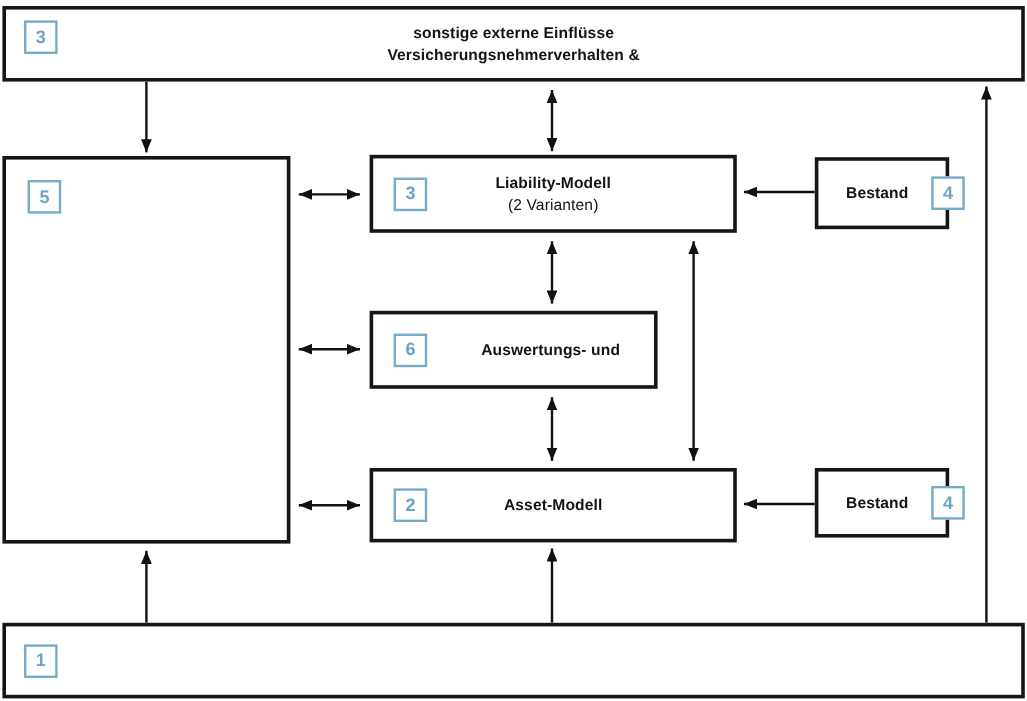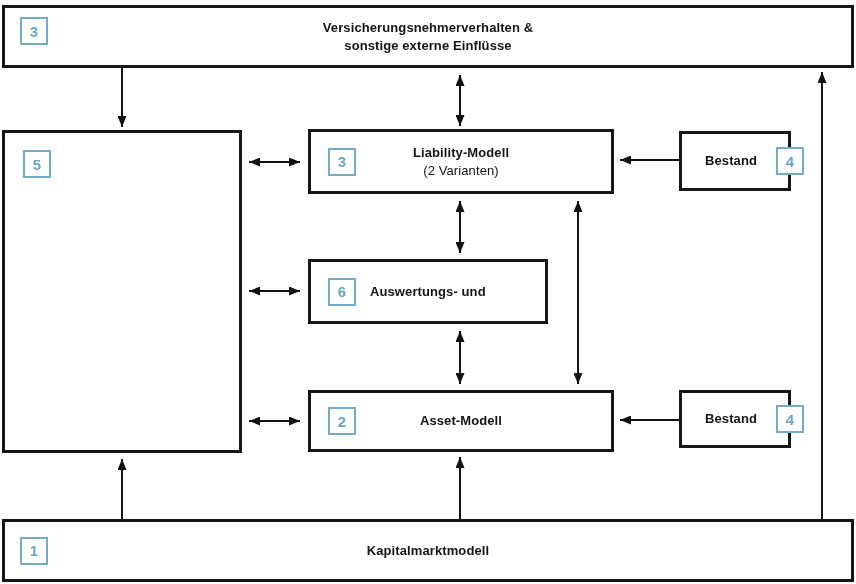--- a/index.html
+++ b/index.html
@@ -45,21 +45,21 @@
   .badge-tl{left:15px;top:9px;}
   .badge-mgmt{left:18px;top:17px;}
   .badge-left-center{left:17px;top:50%;transform:translateY(-50%);}
   .badge-right-edge{right:-16px;top:50%;transform:translateY(-50%);}
 
   
   .b-external{left:2px;top:5px;width:852px;height:63px;}
   .b-management{left:2px;top:130px;width:240px;height:323px;}
   .b-liability{left:308px;top:129px;width:306px;height:65px;}
   .b-evaluation{left:308px;top:259px;width:240px;height:65px;justify-content:flex-start;}
-  .b-evaluation .box-text{text-align:center;padding-left:59px;}
+  .b-evaluation .box-text{text-align:center;padding-left:90px;}
   .b-asset{left:308px;top:390px;width:306px;height:62px;}
   .b-bestand-top{left:679px;top:131px;width:112px;height:60px;}
   .b-bestand-bottom{left:679px;top:390px;width:112px;height:58px;}
   .b-bestand-top .box-text,.b-bestand-bottom .box-text{padding-right:8px;}
   .b-capital{left:2px;top:519px;width:852px;height:63px;}
 
   svg line{stroke:#111111;stroke-width:2;}
 </style>
 </head>
 <body>
@@ -83,22 +83,22 @@
     <line x1="578" y1="201" x2="578" y2="384" marker-start="url(#ah)" marker-end="url(#ah)"></line>
     <line x1="679" y1="160" x2="620" y2="160" marker-end="url(#ah)"></line>
     <line x1="679" y1="420" x2="620" y2="420" marker-end="url(#ah)"></line>
     <line x1="122" y1="519" x2="122" y2="459" marker-end="url(#ah)"></line>
     <line x1="460" y1="519" x2="460" y2="457" marker-end="url(#ah)"></line>
   </svg>
 
   <div class="box b-external">
     <span class="badge badge-tl">3</span>
     <div class="box-text">
+      <div>sonstige externe Einflüsse</div>
       <div>Versicherungsnehmerverhalten &amp;</div>
-      <div>sonstige externe Einflüsse</div>
     </div>
   </div>
 
   <div class="box b-management">
     <span class="badge badge-mgmt">5</span>
   </div>
 
   <div class="box b-liability">
     <span class="badge badge-left-center">3</span>
     <div class="box-text">
@@ -130,18 +130,15 @@
 
   <div class="box b-bestand-bottom">
     <span class="badge badge-right-edge">4</span>
     <div class="box-text">
       <div>Bestand</div>
     </div>
   </div>
 
   <div class="box b-capital">
     <span class="badge badge-left-center" style="left:15px;">1</span>
-    <div class="box-text">
-      <div>Kapitalmarktmodell</div>
-    </div>
   </div>
 
 </div>
 
 </body></html>

